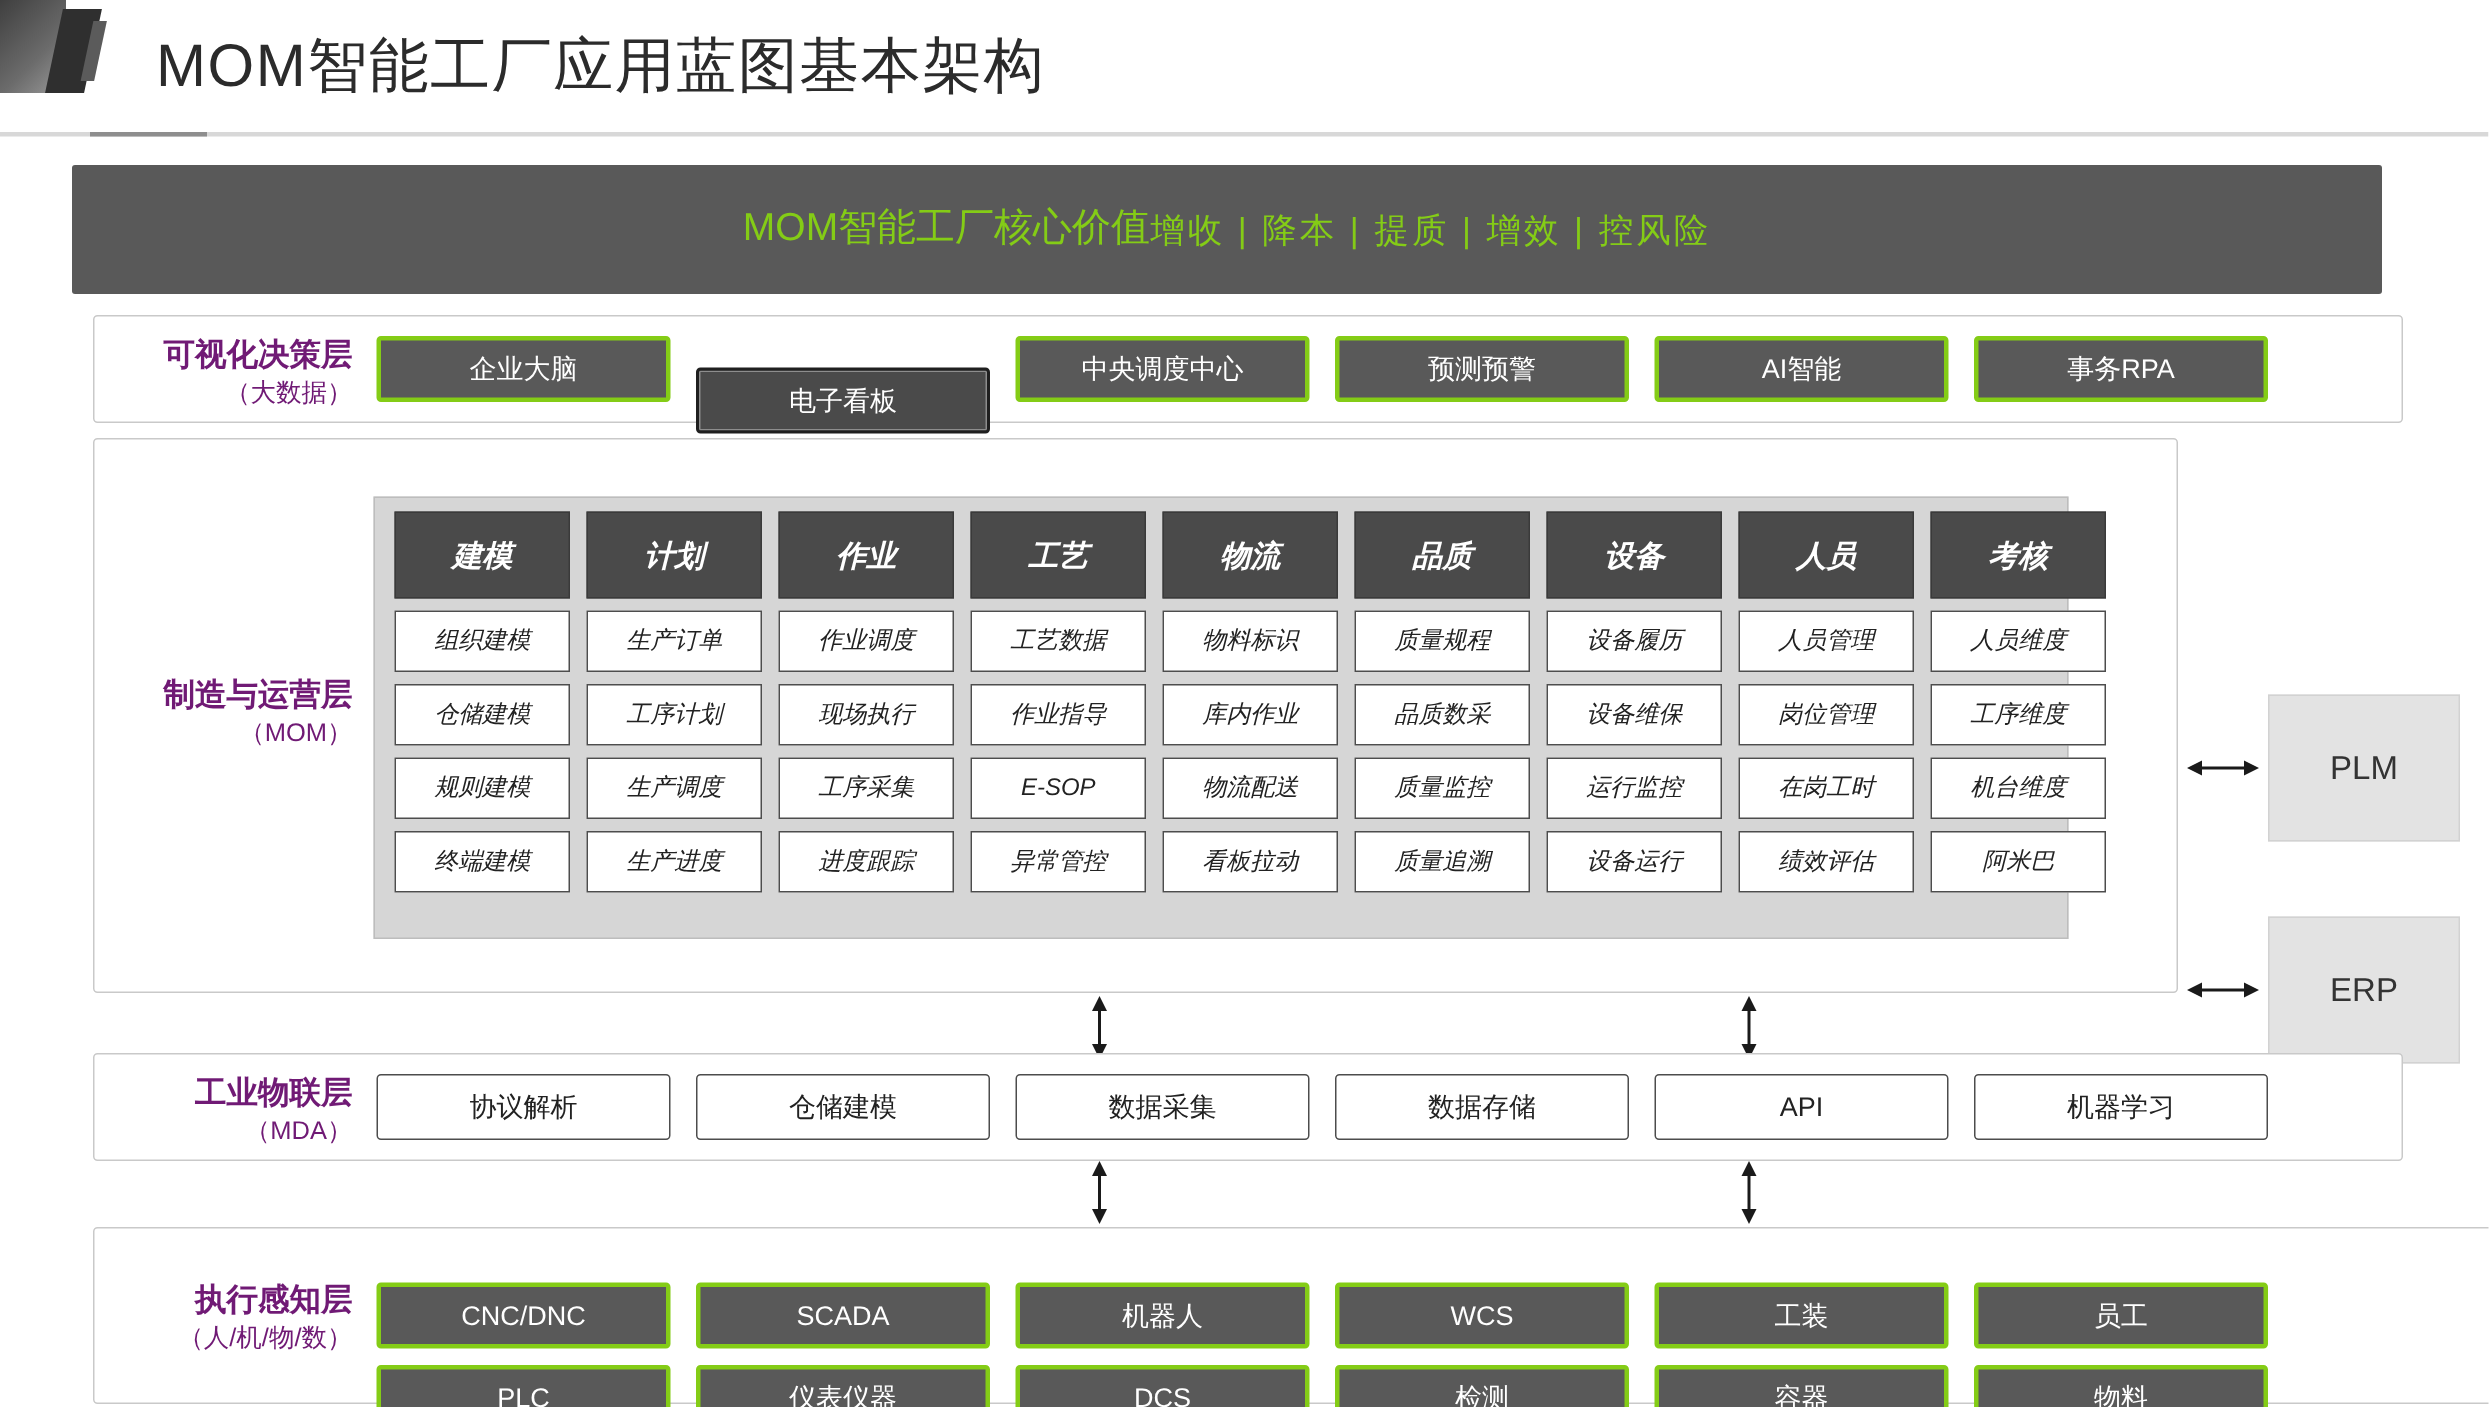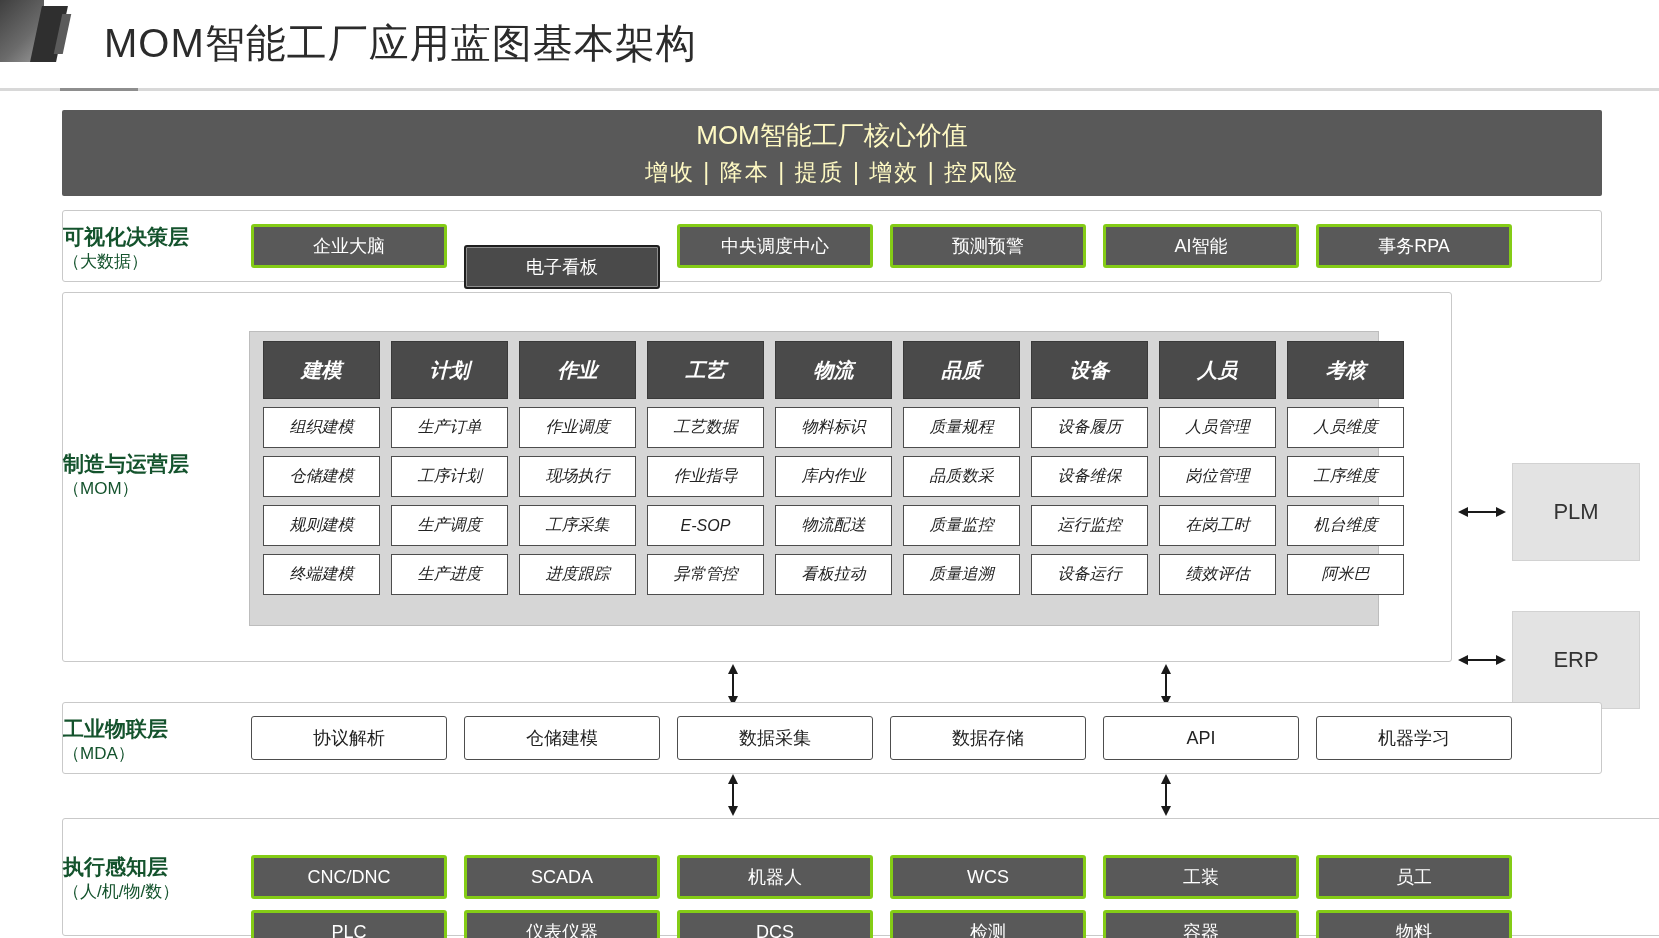--- a/index.html
+++ b/index.html
@@ -76,28 +76,28 @@
 
   
   .canvas {
     position: relative;
     width: 1659px;
     height: 846px;
   }
 
   .core-banner {
     position: absolute;
-    left: 62px;
+    left: 48px;
     top: 18px;
     width: 1540px;
     height: 86px;
     background: #595959;
-    color: #fef9c3;
-    display: flex;
-    flex-direction: column;
+    color: #84cc16;
+    display: flex;
+    flex-direction: row;
     align-items: center;
     justify-content: center;
     border-radius: 2px;
   }
   .core-banner .line1 {
     font-size: 26px;
     margin-bottom: 4px;
   }
   .core-banner .line2 {
     font-size: 23px;
@@ -109,22 +109,22 @@
     position: absolute;
     border: 1px solid #c9c9c9;
     border-radius: 3px;
     background: #ffffff;
     box-sizing: border-box;
   }
   .layer-label {
     position: absolute;
     left: 0;
     width: 172px;
-    text-align: left;
-    color: #14532d;
+    text-align: right;
+    color: #701a75;
     line-height: 1.35;
   }
   .layer-label .big {
     font-size: 21px;
     font-weight: bold;
     display: block;
   }
   .layer-label .small {
     font-size: 17px;
     display: block;

